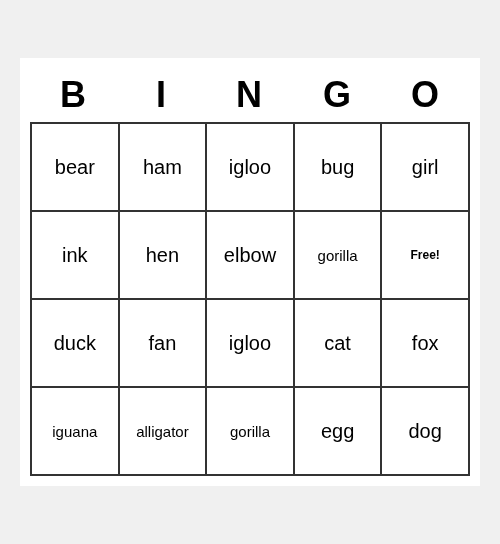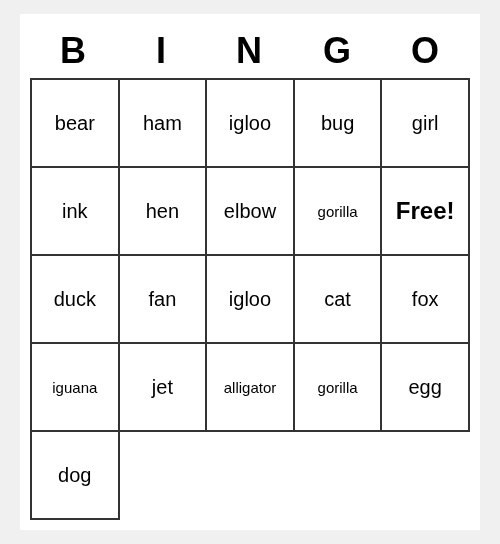--- a/index.html
+++ b/index.html
@@ -49,21 +49,21 @@
       display: flex;
       justify-content: center;
       align-items: center;
       height: 88px;
       text-align: center;
       font-size: 20px;
       padding: 4px;
     }
 
     .bingo-cell.free {
-      font-size: 24px;
+      font-size: 12px;
       font-weight: bold;
     }
 
     .bingo-cell.small-text {
       font-size: 15px;
     }
   </style>
 </head>
 <body>
 
@@ -85,19 +85,18 @@
       <div class="bingo-cell">hen</div>
       <div class="bingo-cell">elbow</div>
       <div class="bingo-cell small-text">gorilla</div>
       <div class="bingo-cell free">Free!</div>
       <div class="bingo-cell">duck</div>
       <div class="bingo-cell">fan</div>
       <div class="bingo-cell">igloo</div>
       <div class="bingo-cell">cat</div>
       <div class="bingo-cell">fox</div>
       <div class="bingo-cell small-text">iguana</div>
-      <div class="bingo-cell">jet</div>
       <div class="bingo-cell small-text">alligator</div>
       <div class="bingo-cell small-text">gorilla</div>
       <div class="bingo-cell">egg</div>
       <div class="bingo-cell">dog</div>
     </div>
 </div>
 
 </body></html>

